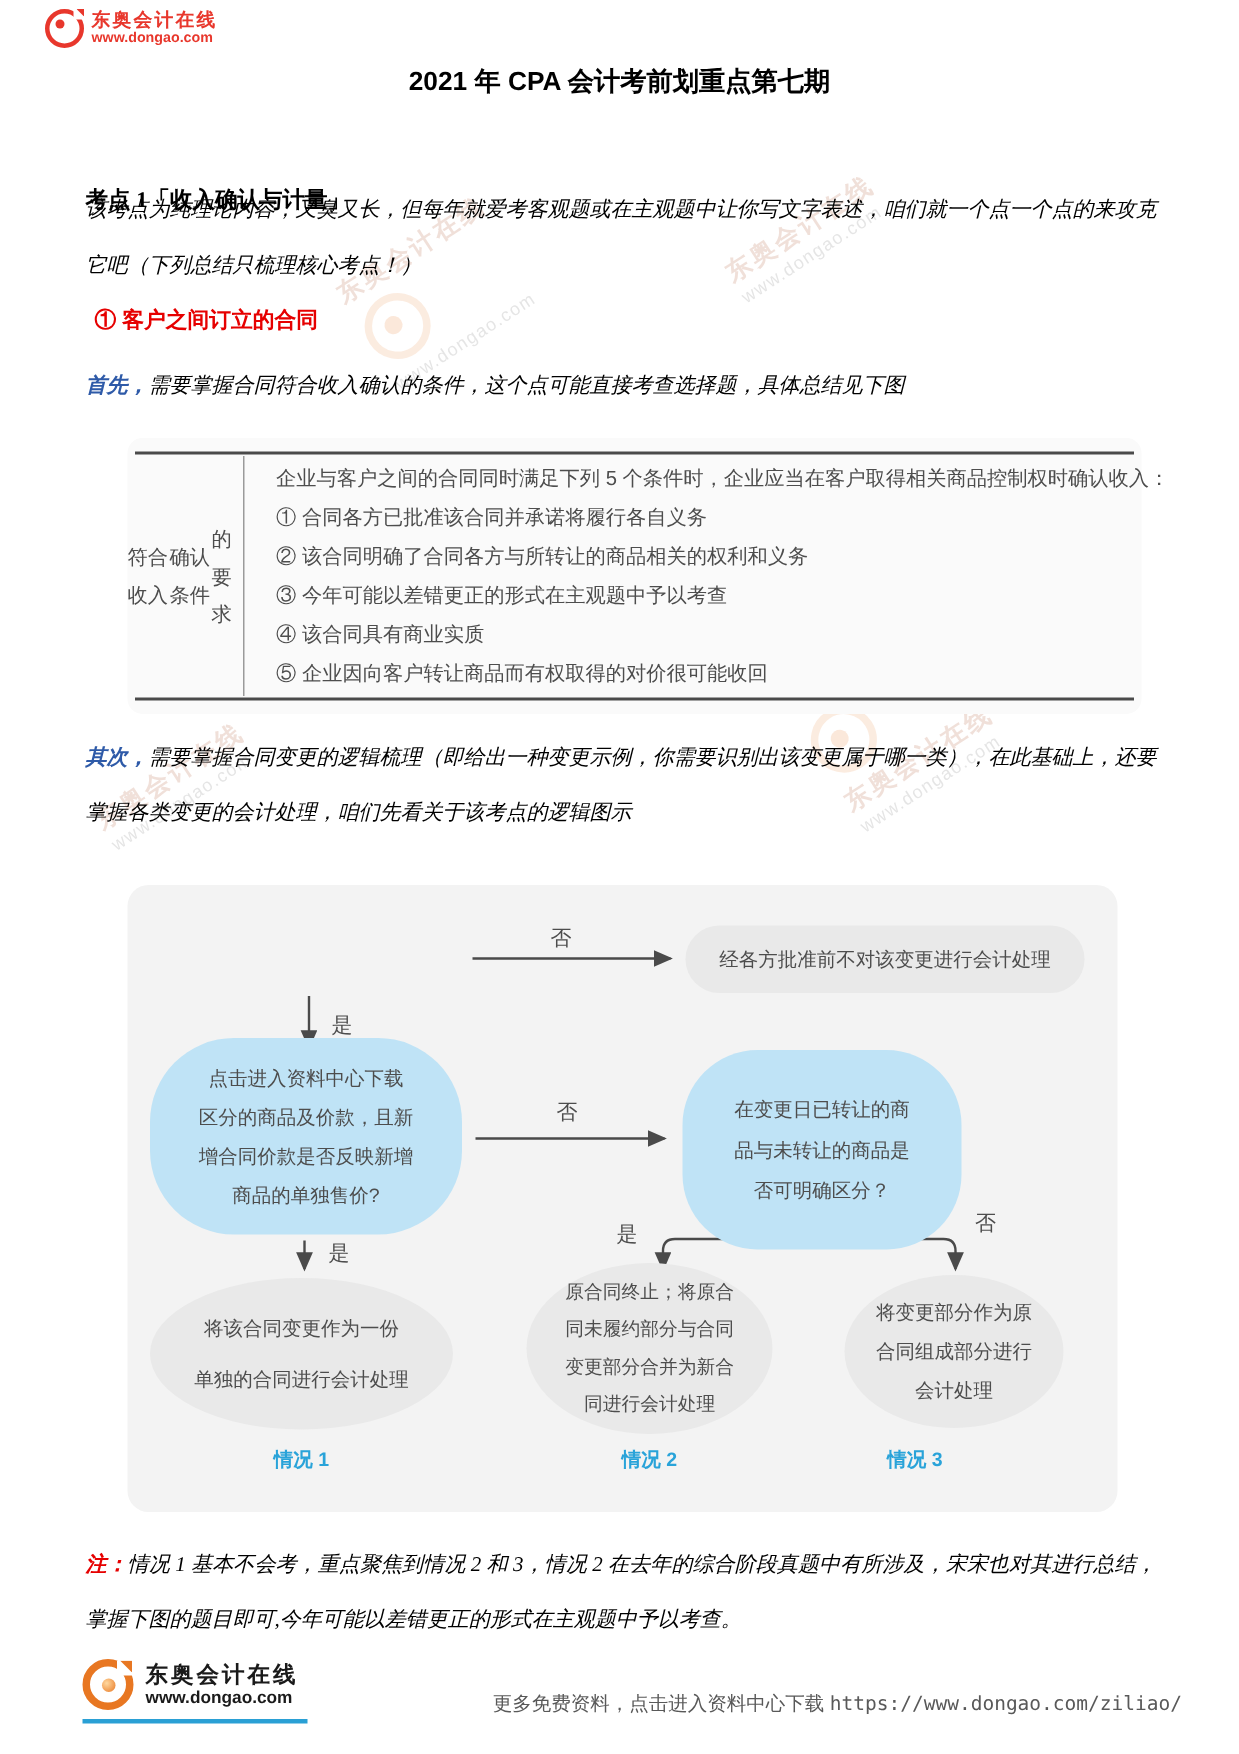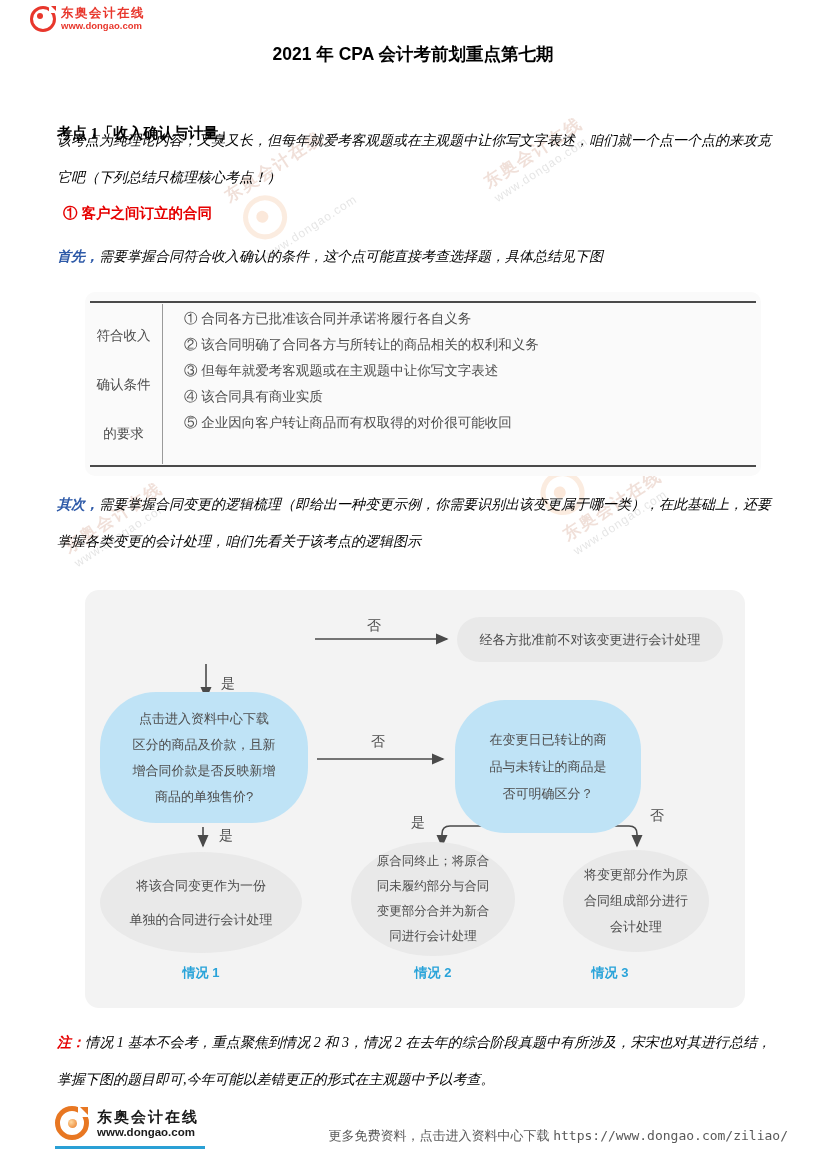--- a/index.html
+++ b/index.html
@@ -45,22 +45,22 @@
   .point-head { position:absolute; left:63px; top:204px;
                 font-family:Liberation Sans, sans-serif; font-weight:bold; font-size:14.5px; color:#e60000; }
 
   
   .tablebox { position:absolute; left:85px; top:292px; width:676px; height:184px;
               background:#fafafa; border-radius:10px; font-family:"Liberation Sans",sans-serif; color:#4d4d4d; }
   .tablebox .rule-top    { position:absolute; left:5px; right:5px; top:9px;    height:2px; background:#4a4a4a; }
   .tablebox .rule-bottom { position:absolute; left:5px; right:5px; bottom:9px; height:2px; background:#4a4a4a; }
   .tablebox .vdiv { position:absolute; left:77px; top:12px; bottom:12px; width:1px; background:#9a9a9a; }
   .tablebox .rowhead { position:absolute; left:0; top:0; width:77px; height:100%;
-              display:flex; flex-direction:column; justify-content:center; align-items:center;
-              font-size:13.5px; line-height:25px;gap:24px; }
+              display:flex; flex-direction:row; justify-content:center; align-items:center;
+              font-size:13.5px; line-height:25px; }
   .tablebox .cells { position:absolute; left:99px; right:10px; top:14px; font-size:13.5px; }
   .tablebox .cells div { line-height:26px; height:26px; white-space:nowrap; }
 
   
   .flow { position:absolute; left:85px; top:590px; width:660px; height:418px;
           background:#f3f3f3; border-radius:14px; font-family:"Liberation Sans",sans-serif; color:#4d4d4d; }
   .node { position:absolute; display:flex; align-items:center; justify-content:center;
           text-align:center; font-size:13px; white-space:pre-line; }
   .pill-blue { background:#bfe3f6; border-radius:23px; }
   .pill-gray { background:#e9e9e9; border-radius:23px; }
@@ -149,23 +149,24 @@
   <div class="tablebox">
     <div class="rule-top"></div>
     <div class="rule-bottom"></div>
     <div class="vdiv"></div>
     <div class="rowhead">
       <div>符合收入</div>
       <div>确认条件</div>
       <div>的要求</div>
     </div>
     <div class="cells">
+      <div>企业与客户之间的合同同时满足下列 5 个条件时，企业应当在客户取得相关商品控制权时确认收入：</div>
       <div>① 合同各方已批准该合同并承诺将履行各自义务</div>
       <div>② 该合同明确了合同各方与所转让的商品相关的权利和义务</div>
-      <div>③ 但每年就爱考客观题或在主观题中让你写文字表述</div>
+      <div>③ 今年可能以差错更正的形式在主观题中予以考查</div>
       <div>④ 该合同具有商业实质</div>
       <div>⑤ 企业因向客户转让商品而有权取得的对价很可能收回</div>
     </div>
   </div>
 
   <div class="para p-second">
     <span class="lead-blue">其次，</span><span>需要掌握合同变更的逻辑梳理（即给出一种变更示例，你需要识别出该变更属于哪一类），在此基础上，还要掌握各类变更的会计处理，咱们先看关于该考点的逻辑图示</span>
   </div>
 
   <div class="flow">

